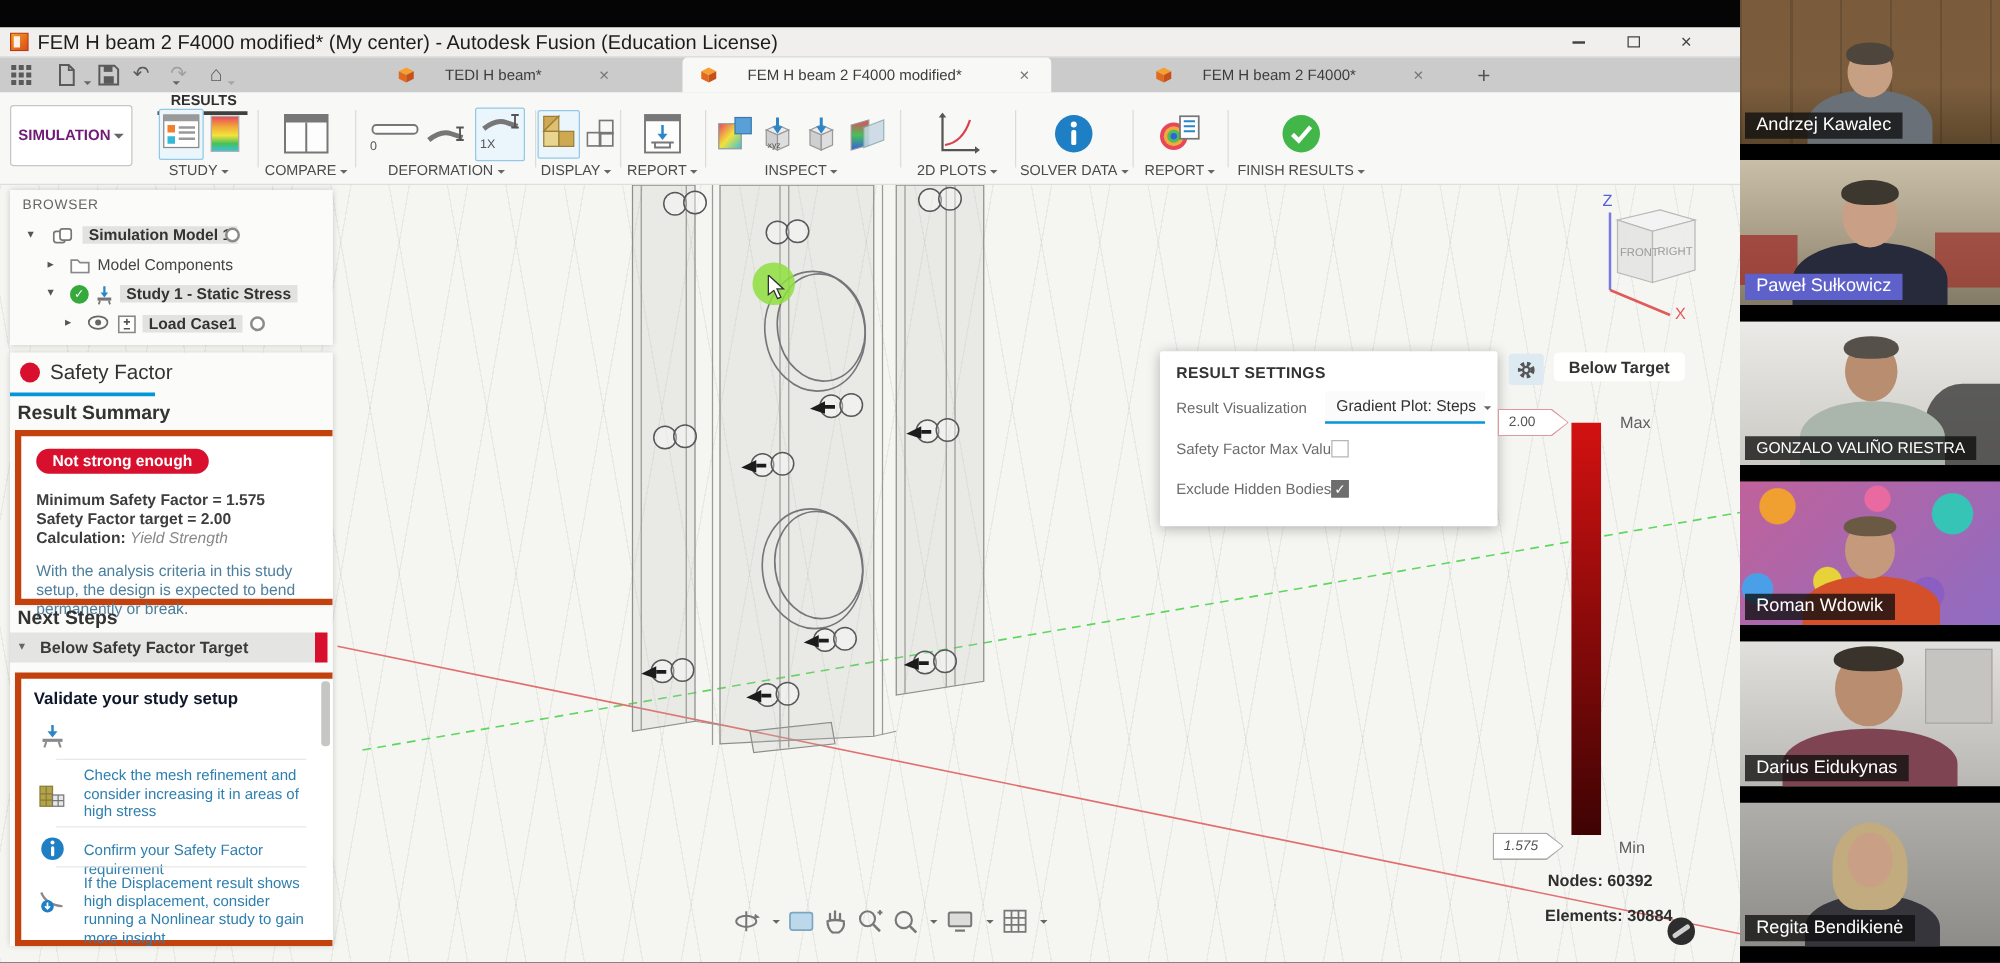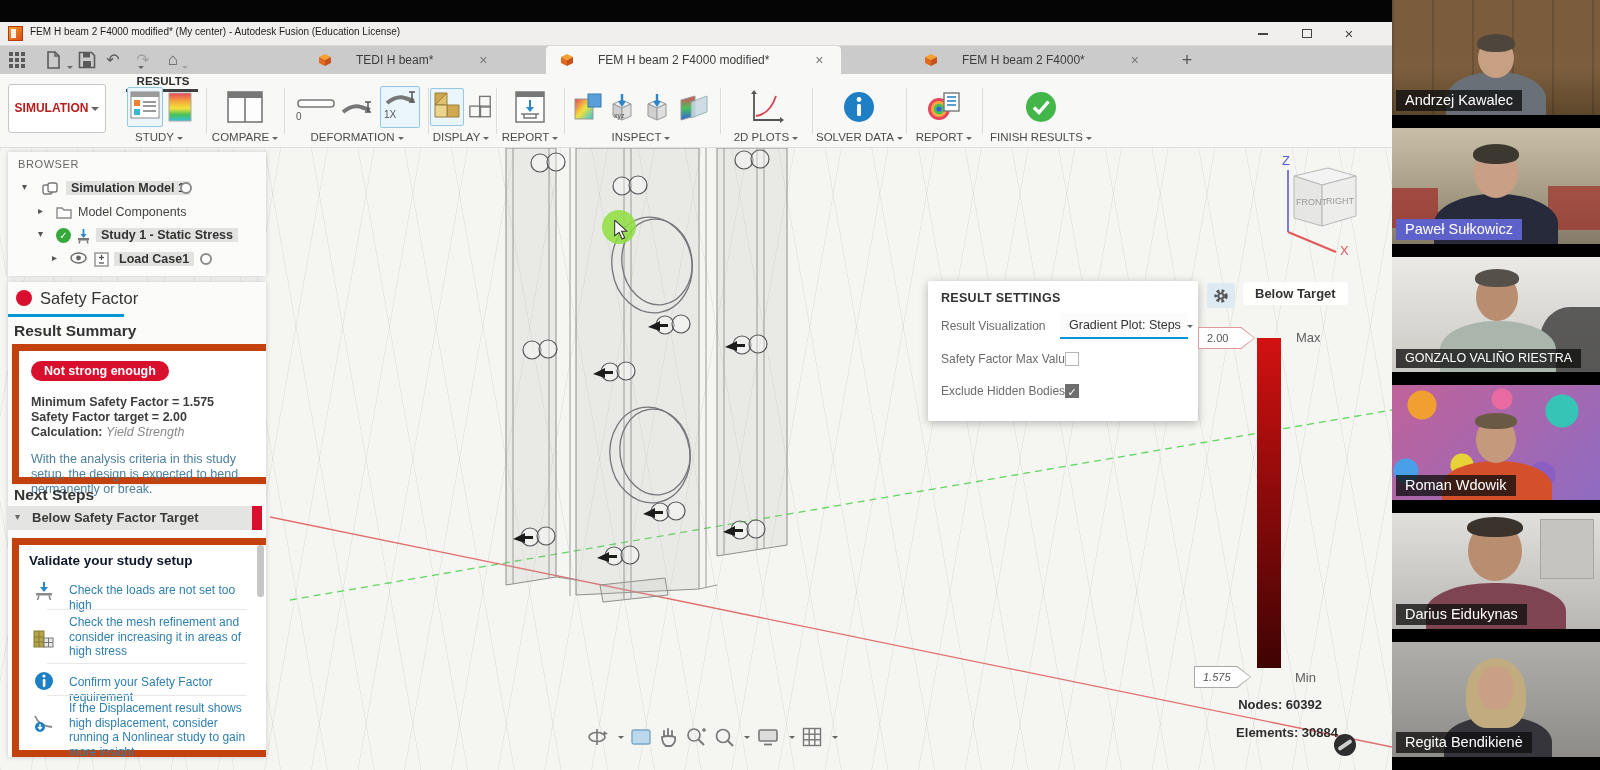--- a/index.html
+++ b/index.html
@@ -8,21 +8,21 @@
   .abs { position:absolute; }
   #stage { position:relative; width:1600px; height:770px; background:#000; }
 
   
   #app { position:absolute; left:0; top:0; width:1392px; height:770px; background:#f5f5f2; }
   #black-strip { position:absolute; left:0; top:0; width:1392px; height:22px; background:#050505; }
 
   
   #titlebar { position:absolute; left:0; top:22px; width:1392px; height:24px; background:#f0efee; border-bottom:1px solid #d9d9d9; }
   #titlebar .app-ico { position:absolute; left:8px; top:4px; width:15px; height:15px; }
-  #titlebar .ttl { position:absolute; left:30px; top:4px; font-size:10px; color:#1c1c1c; white-space:nowrap; }
+  #titlebar .ttl { position:absolute; left:30px; top:4px; font-size:16px; color:#1c1c1c; white-space:nowrap; }
   .winbtn { position:absolute; top:0; width:34px; height:24px; text-align:center; line-height:24px; color:#444; font-size:13px; }
   #btn-min { left:1246px; }
   #btn-max { left:1290px; }
   #btn-close { left:1332px; font-size:15px; }
   #btn-max .box { display:inline-block; width:10px; height:9px; border:1.5px solid #444; margin-top:7px; }
   #btn-min .bar { display:inline-block; width:10px; height:2px; background:#444; margin-bottom:3px; }
 
   
   #tabbar { position:absolute; left:0; top:46px; width:1392px; height:28px; background:#cbcbcb; }
   .qa-ico { position:absolute; top:5px; width:18px; height:18px; color:#5a5a5a; font-size:15px; text-align:center; line-height:18px; }
@@ -31,21 +31,21 @@
   .doc-tab { position:absolute; top:0; height:28px; display:flex; align-items:center;gap:16px; }
   .doc-tab .cube { width:14px; height:14px; margin-right:8px; }
   .doc-tab .lbl { font-size:12px; color:#3c3c3c; white-space:nowrap; }
   .doc-tab .x { margin-left:26px; color:#777; font-size:14px; width:16px; text-align:center; }
   #tab-active { background:#f8f8f7; border-radius:4px 4px 0 0; padding:0 14px; }
   .rt-ico { position:absolute; top:48px; width:22px; height:22px; }
   #ps-avatar { position:absolute; left:1334px; top:47px; width:23px; height:23px; border-radius:50%; background:#fbfbfb; border:1px solid #9a9a9a; font-size:10px; font-weight:bold; color:#555; text-align:center; line-height:22px; }
 
   
   #toolbar { position:absolute; left:0; top:74px; width:1392px; height:74px; background:#f8f8f7; border-bottom:1px solid #dedede; }
-  #sim-btn { position:absolute; left:8px; top:10px; width:98px; height:49px; background:#fff; border:1px solid #c6c6c6; border-radius:3px; font-size:12px; font-weight:bold; color:#b91c1c; text-align:center; line-height:47px; }
+  #sim-btn { position:absolute; left:8px; top:10px; width:98px; height:49px; background:#fff; border:1px solid #c6c6c6; border-radius:3px; font-size:12px; font-weight:bold; color:#701a75; text-align:center; line-height:47px; }
   #ctx-label { position:absolute; left:128px; top:1px; width:70px; text-align:center; font-size:11.5px; font-weight:bold; color:#2e2e2e; }
   #ctx-underline { position:absolute; left:126px; top:15px; width:72px; height:3px; background:#404040; }
   .tb-group { position:absolute; top:12px; text-align:center; }
   .tb-icons { display:flex; align-items:center; justify-content:center; gap:5px; height:42px; }
   .tb-label { font-size:11.5px; color:#4c4c4c; margin-top:3px; white-space:nowrap; }
   .tb-sep { position:absolute; top:14px; width:1px; height:46px; background:#dcdcdc; }
   .hl-ico { background:#eaf5fc; border:1px solid #93c9e6; border-radius:2px; padding:2px; }
 
   
   #canvas { position:absolute; left:0; top:148px; width:1392px; height:622px;
@@ -104,21 +104,21 @@
   .trow .tico { position:absolute; top:3px; }
   .trow .tlab { position:absolute; top:3px; white-space:nowrap; }
   .trow .tlab.hl { background:#e2e2e1; padding:0 5px; font-weight:bold; color:#333; }
   .radio { position:absolute; top:4px; width:12px; height:12px; border:2px solid #8b8b8b; border-radius:50%; background:#fff; }
 
   #results-panel { top:282px; height:475px; overflow:hidden; }
   #sf-dot { position:absolute; left:8px; top:8px; width:16px; height:16px; border-radius:50%; background:#d8102e; }
   #sf-title { position:absolute; left:32px; top:7px; font-size:16.5px; color:#333; }
   #sf-underline { position:absolute; left:0; top:32px; width:116px; height:3px; background:#0696d7; }
   .p-h2 { position:absolute; left:6px; font-size:15.5px; font-weight:bold; color:#333; }
-  .card { position:absolute; left:4px; width:268px; background:#fff; border:7px solid #c2410c; box-shadow:0 1px 2px rgba(0,0,0,0.08); }
+  .card { position:absolute; left:4px; width:268px; background:#fff; border:5px solid #c2410c; box-shadow:0 1px 2px rgba(0,0,0,0.08); }
   #sum-card { top:62px; height:140px; }
   #badge { position:absolute; left:12px; top:10px; background:#d8102e; color:#fff; font-size:12.5px; font-weight:bold; border-radius:12px; padding:3px 13px; }
   .sum-line { position:absolute; left:12px; font-size:12.5px; font-weight:bold; color:#3d3d3d; white-space:nowrap; }
   #calc-line { position:absolute; left:12px; top:86px; font-size:12.5px; color:#3d3d3d; }
   #calc-line .v { font-weight:normal; font-style:italic; color:#888; }
   #sum-note { position:absolute; left:12px; top:101px; width:220px; font-size:12.5px; line-height:1.18; color:#4d7f9c; }
   #target-row { position:absolute; left:0; top:224px; width:250px; height:24px; background:#e4e4e3; }
   #target-row .chev { position:absolute; left:7px; top:5px; font-size:10px; color:#666; }
   #target-row .t { position:absolute; left:24px; top:4px; font-size:13px; font-weight:bold; color:#3a3a3a; }
   #target-bar { position:absolute; left:244px; top:224px; width:10px; height:24px; background:#d8102e; }
@@ -703,21 +703,20 @@
     <div class="card" id="steps-card">
       <div class="vh">Validate your study setup</div>
 
       <svg class="step-ico" style="top:36px" viewBox="0 0 22 20">
         <line x1="11" y1="1" x2="11" y2="7" stroke="#2b86c8" stroke-width="2"></line>
             <polygon points="7,6 15,6 11,11" fill="#2b86c8"></polygon>
             <rect x="3" y="12" width="16" height="2.5" fill="#8a8a8a"></rect>
             <line x1="6" y1="14.5" x2="4.5" y2="19" stroke="#8a8a8a" stroke-width="1.6"></line>
             <line x1="16" y1="14.5" x2="17.5" y2="19" stroke="#8a8a8a" stroke-width="1.6"></line>
       </svg>
-      <div class="step-txt" style="top:38px">Check the loads are not set too high</div>
       <div class="divi" style="top:64px"></div>
 
       <svg class="step-ico" style="top:84px" viewBox="0 0 22 20">
         <rect x="1" y="2" width="10" height="16" fill="#b3a34a" stroke="#8a7d35"></rect>
             <line x1="6" y1="2" x2="6" y2="18" stroke="#8a7d35"></line>
             <line x1="1" y1="8" x2="11" y2="8" stroke="#8a7d35"></line>
             <line x1="1" y1="13" x2="11" y2="13" stroke="#8a7d35"></line>
         <rect x="11" y="9" width="9" height="9" fill="#e8e8e6" stroke="#777"></rect>
             <line x1="15.5" y1="9" x2="15.5" y2="18" stroke="#777"></line>
             <line x1="11" y1="13.5" x2="20" y2="13.5" stroke="#777"></line>

